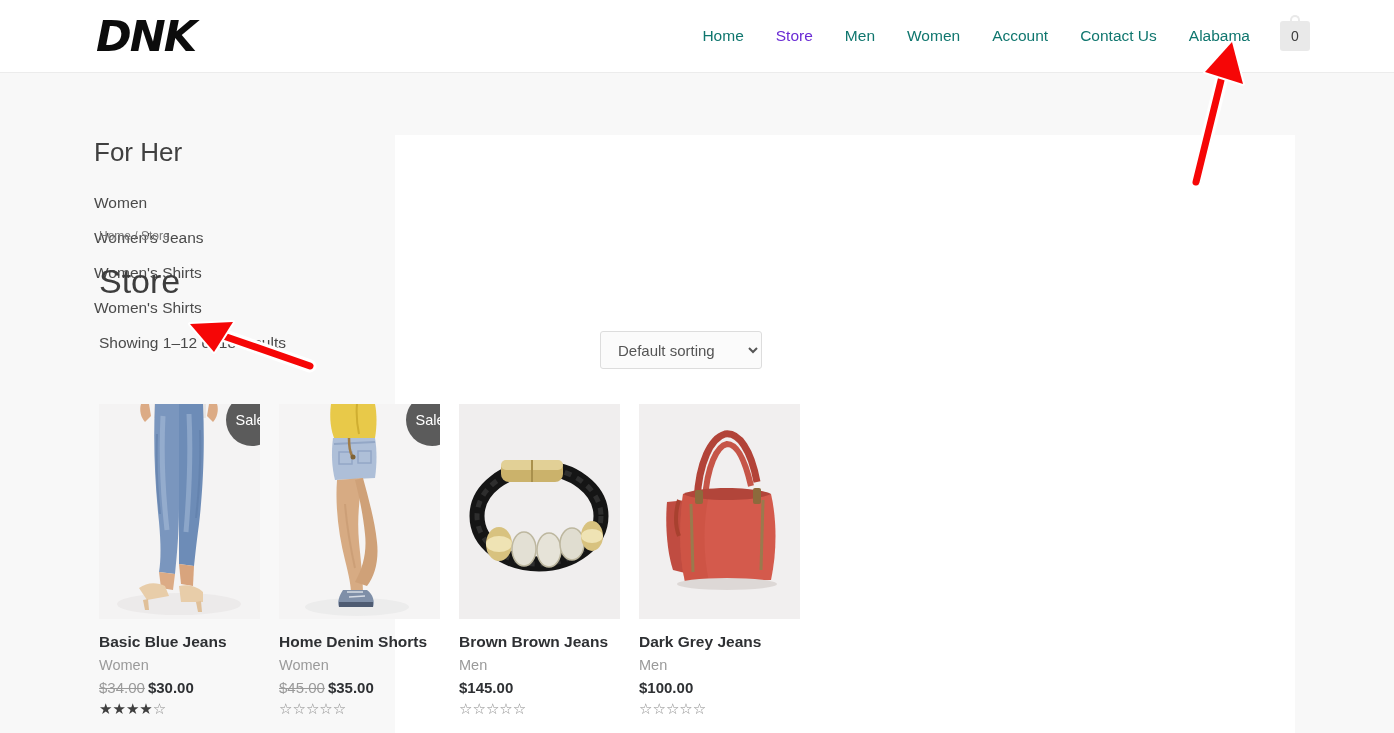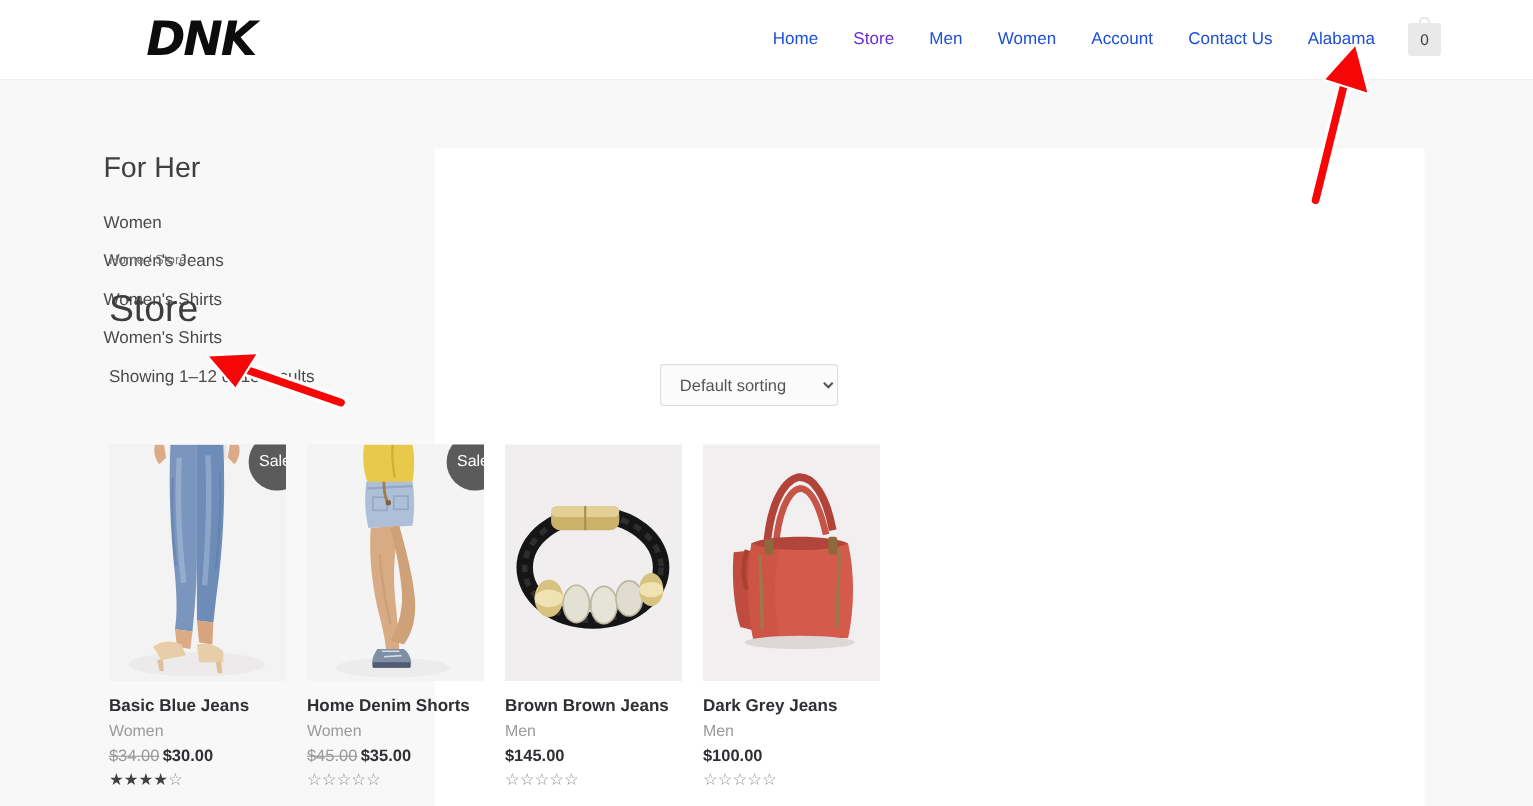--- a/index.html
+++ b/index.html
@@ -31,34 +31,33 @@
     left: 96px;
     top: 10px;
     font-family: "DejaVu Sans", sans-serif;
     font-size: 43px;
     font-weight: bold;
     font-style: italic;
     letter-spacing: -2px;
     color: #0c0c0c;
     line-height: 52px;
     user-select: none;
-    margin-left: 37px;
   }
   .main-nav {
     position: absolute;
     right: 84px;
     top: 0;
     height: 72px;
     display: flex;
     align-items: center;
     gap: 0px;
   }
   .nav-link {
     font-size: 15.5px;
-    color: #1d4ed8;
+    color: #0f766e;
     text-decoration: none;
     padding: 0 16px;
     line-height: 72px;
     white-space: nowrap;
     cursor: pointer;
   }
   .nav-link.active { color: #6a2bd4; }
   .cart-button {
     margin-left: 14px;
     width: 30px;

